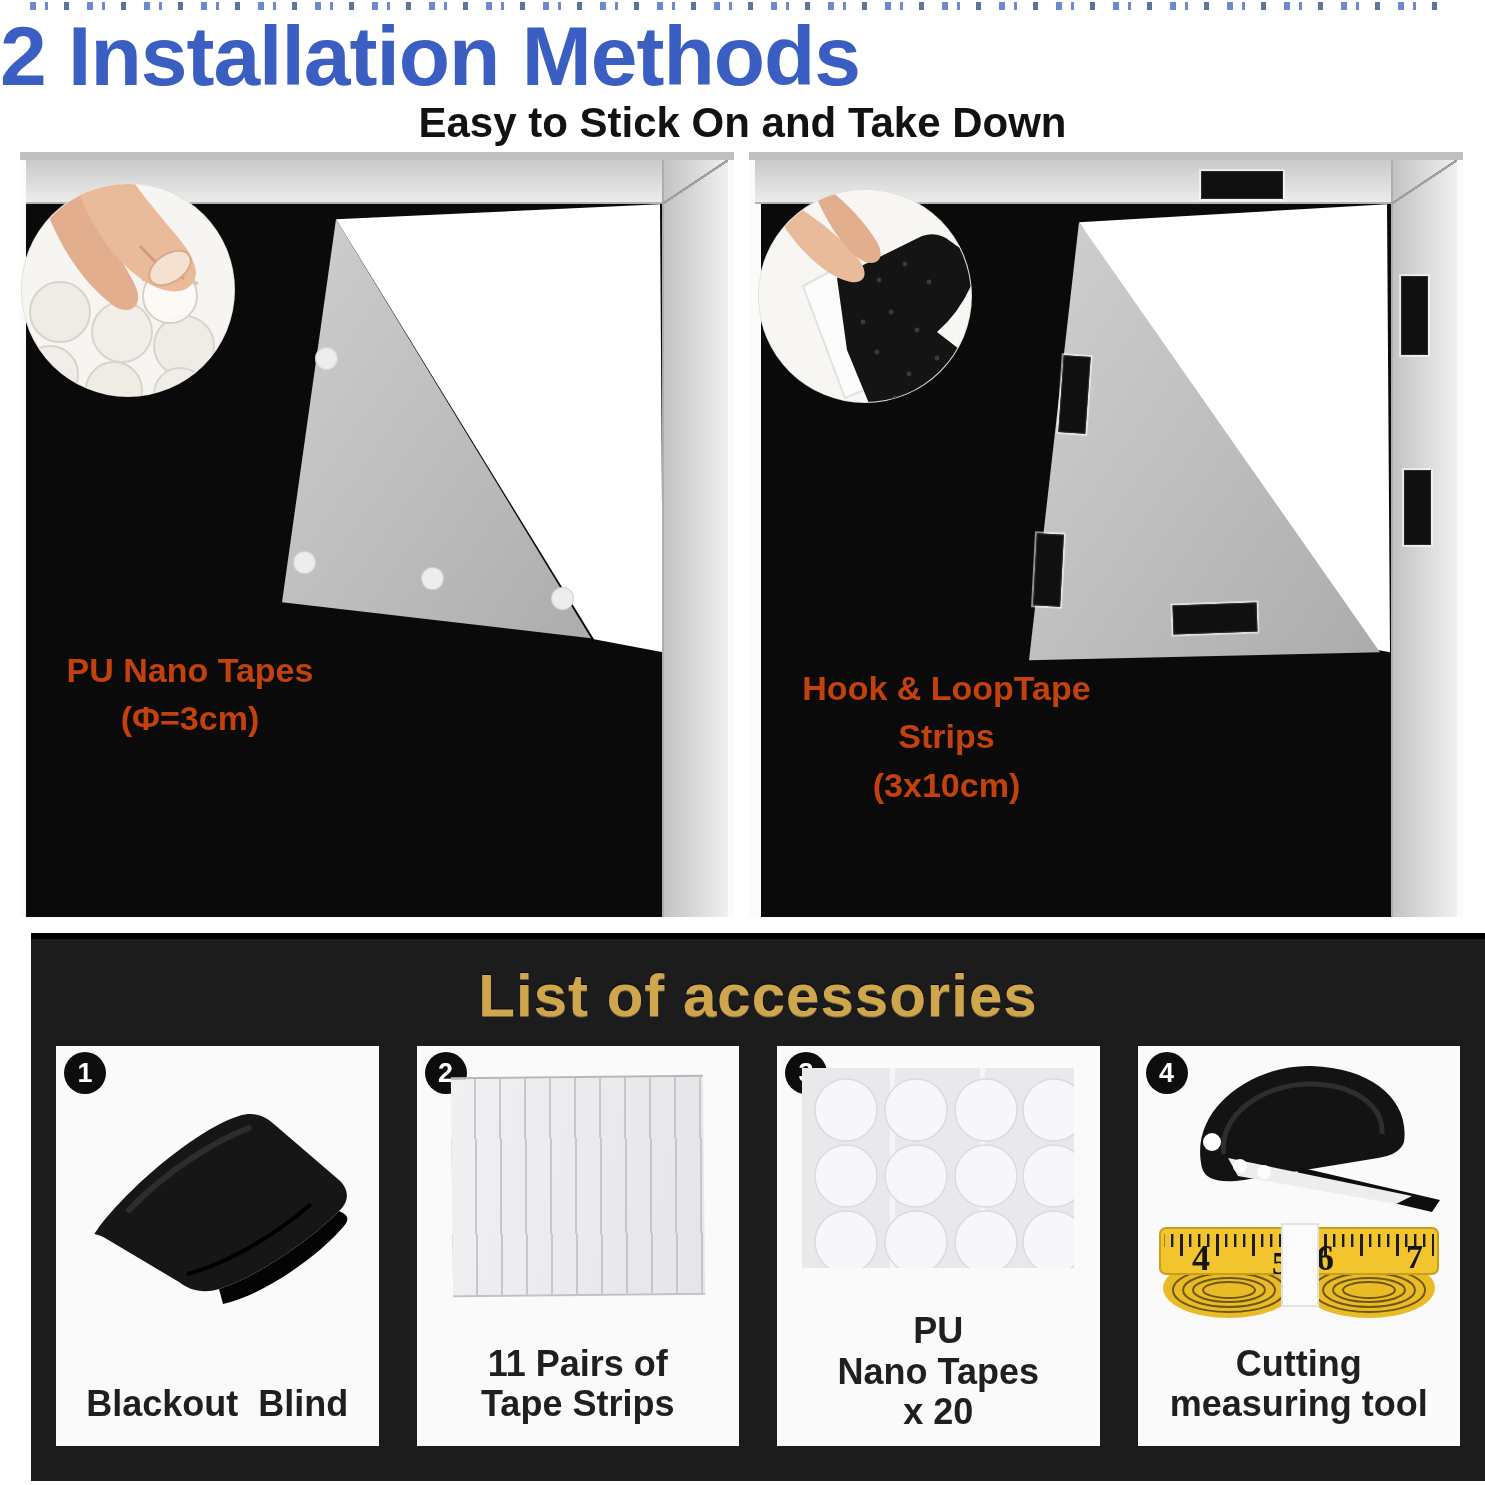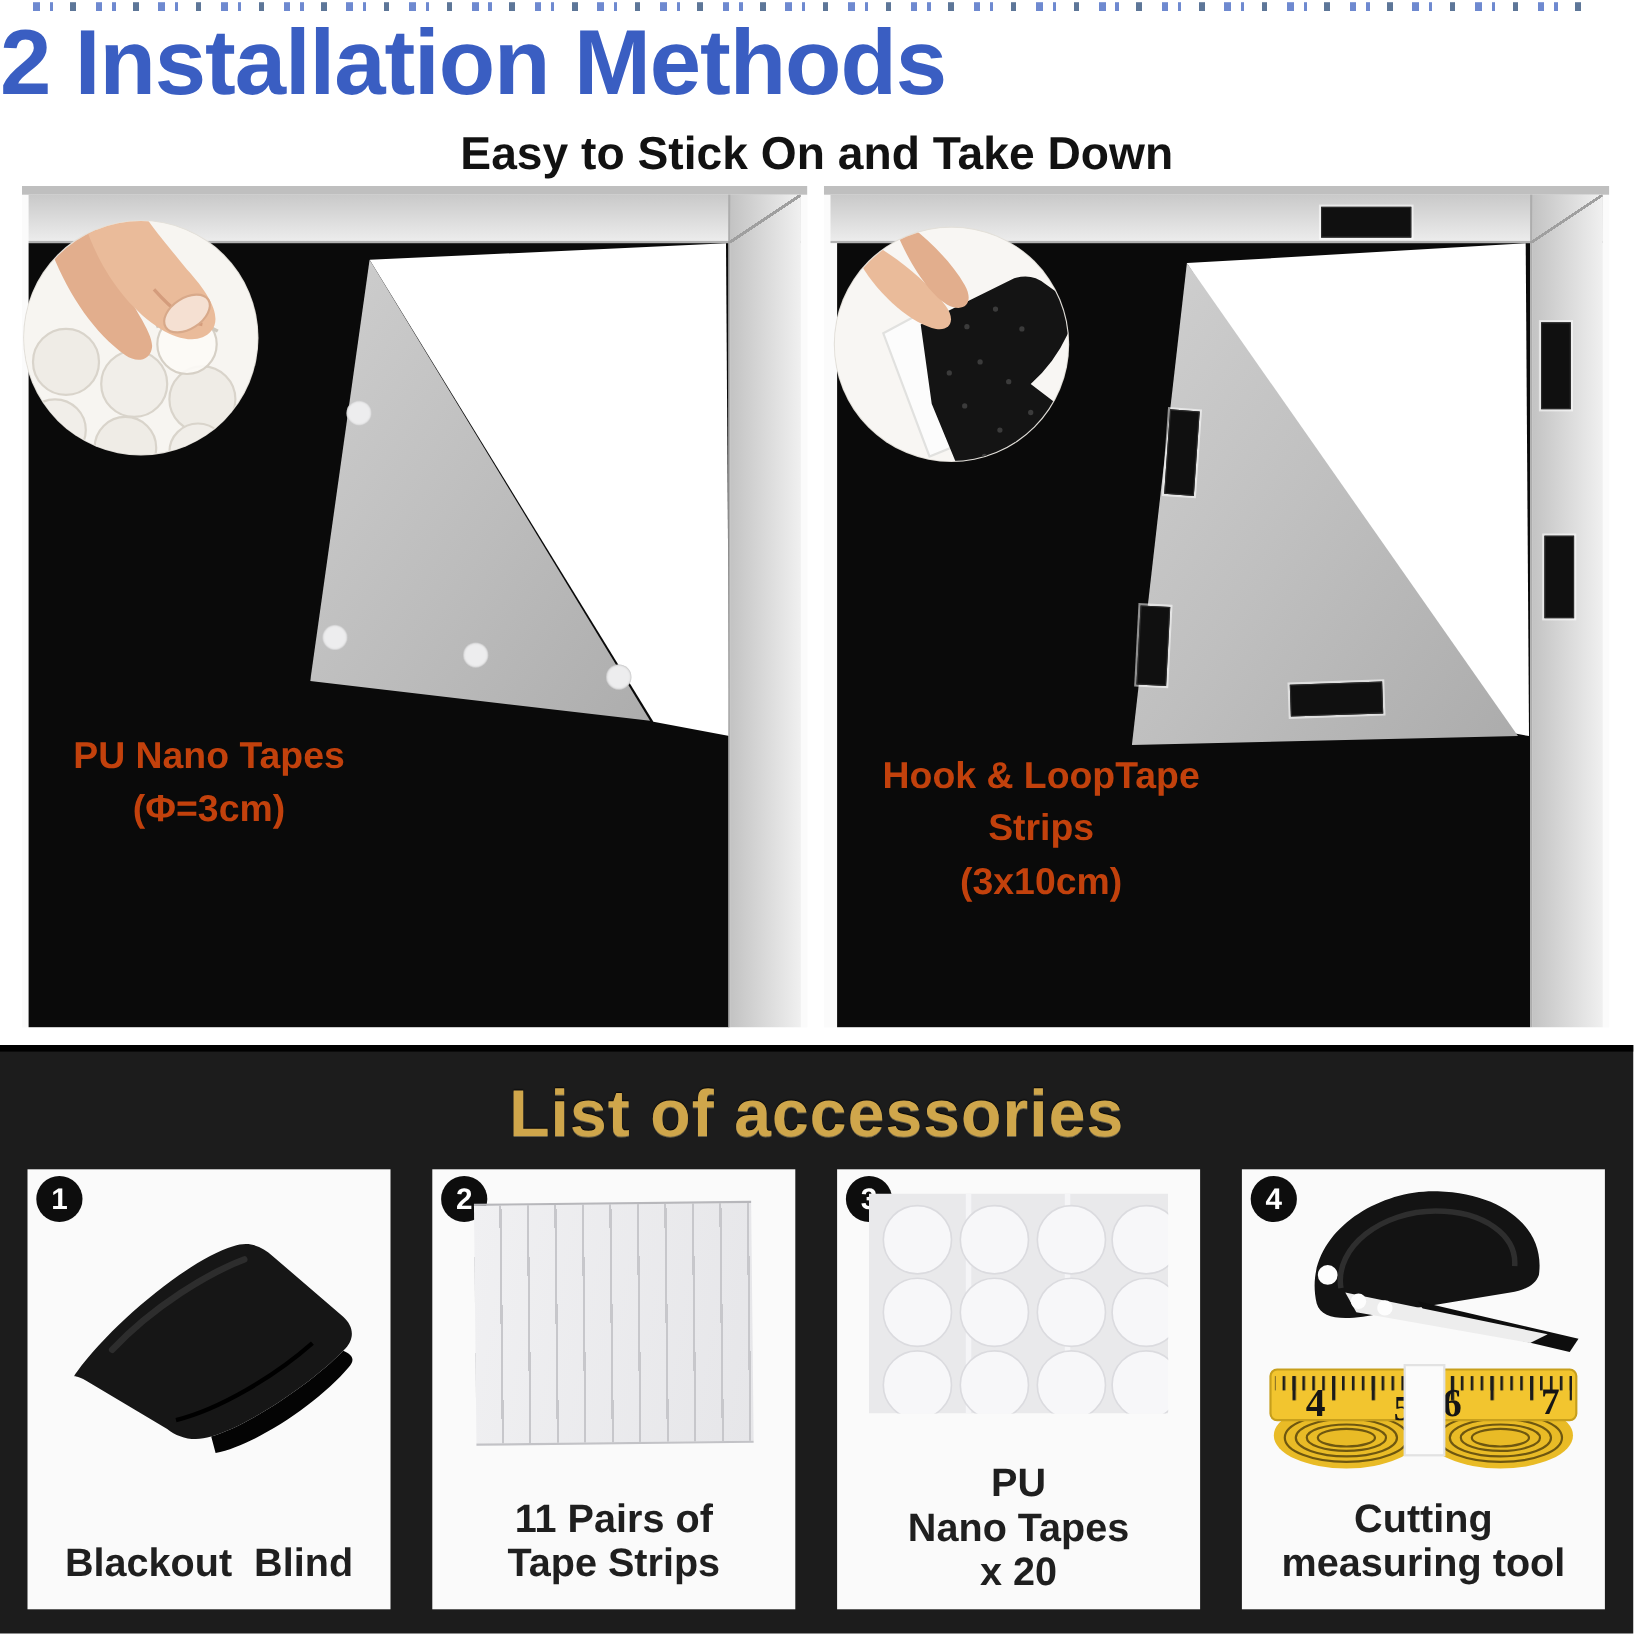--- a/index.html
+++ b/index.html
@@ -8,21 +8,21 @@
 
   
   .top-crop { height:14px; width:96%; margin:0 auto; overflow:hidden; opacity:.8;
     background:
       repeating-linear-gradient(90deg,#4a6cc5 0 6px,transparent 6px 15px,#4a6cc5 15px 18px,transparent 18px 34px,#35557f 34px 39px,transparent 39px 57px);
     background-size:auto 8px; background-repeat:repeat-x; background-position:0 2px;
     filter:blur(.6px); }
   .main-title { color:#3a5ec2; font-weight:bold; font-size:84px;
     line-height:1.0; letter-spacing:-1px; }
   .sub-title  { text-align:center; color:#121212; font-weight:bold; font-size:42px;
-    line-height:1.1; margin-top:19px; }
+    line-height:1.1; margin-top:2px; }
 
   
   .panels { display:flex; gap:15px; padding:6px 20px 0 20px; }
   .panel  { position:relative; width:714px; height:765px; background:#fbfbfb; overflow:hidden; }
 
   .frame-top   { position:absolute; left:6px; right:6px; top:8px; height:44px;
                  background:linear-gradient(#c9c9c9,#ececec); border-bottom:2px solid #b2b2b2; }
   .frame-right { position:absolute; right:6px; top:8px; bottom:0; width:66px;
                  background:linear-gradient(90deg,#c3c3c3,#f0f0f0); border-left:2px solid #adadad; }
   .frame-miter { position:absolute; right:6px; top:8px; width:66px; height:44px;
@@ -54,21 +54,21 @@
   .panel-right .panel-caption { left:25px; top:512px; width:345px; }
 
   .inset { position:absolute; width:212px; height:212px; border-radius:50%;
            overflow:hidden; background:#f7f5f1; box-shadow:0 0 0 1px #e3e0da; }
   .panel-left  .inset { left:2px;  top:32px; }
   .panel-right .inset { left:10px; top:38px; }
 
   
   .gap-strip { height:16px; background:#ffffff; }
   .accessories { height:548px; background:#1c1c1c; border-top:6px solid #000;
-                 padding-top:22px; }
+                 padding-top:22px;margin-left:31px; }
   .acc-title { text-align:center; font-size:60px; font-weight:bold; color:#cfa64b;
                letter-spacing:1px; text-shadow:0 1px 0 rgba(255,232,160,.35),0 -1px 1px rgba(0,0,0,.8); }
   .cards { display:flex; gap:38px; padding:0 25px; margin-top:16px; }
   .card  { position:relative; width:330px; height:400px; background:#fafafa; overflow:hidden; }
   .badge { position:absolute; left:8px; top:6px; width:42px; height:42px; border-radius:50%;
            background:#0d0d0d; color:#ffffff; font-weight:bold; font-size:27px;
            display:flex; align-items:center; justify-content:center; }
   .card-art { position:absolute; left:0; right:0; top:22px; display:flex; justify-content:center; }
   .card-caption { position:absolute; left:0; right:0; bottom:22px; text-align:center;
                   font-weight:bold; font-size:36px; line-height:1.12; color:#1f1f1f;

